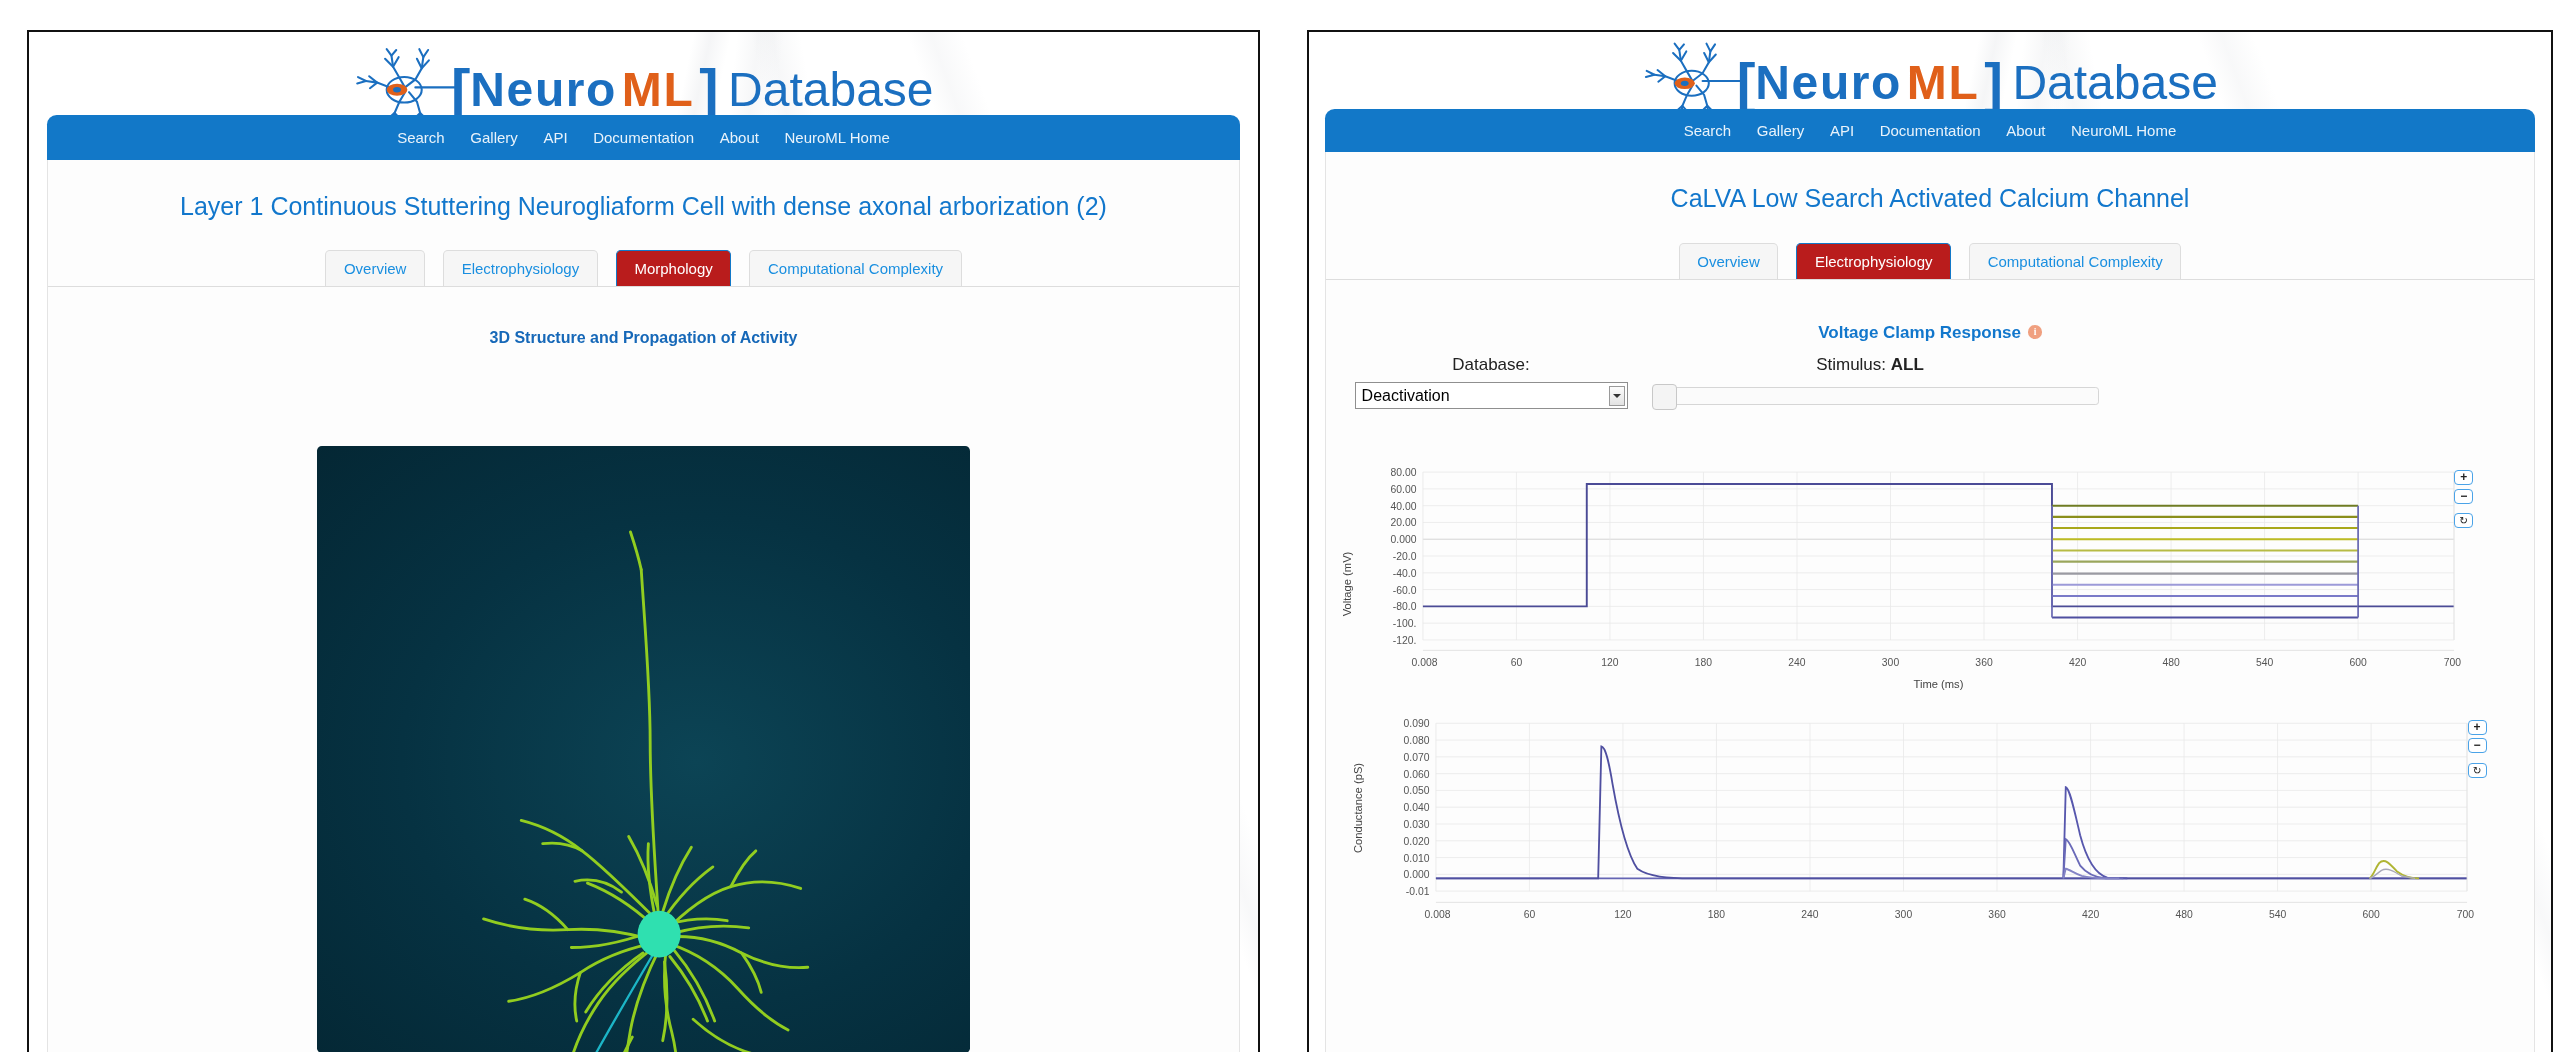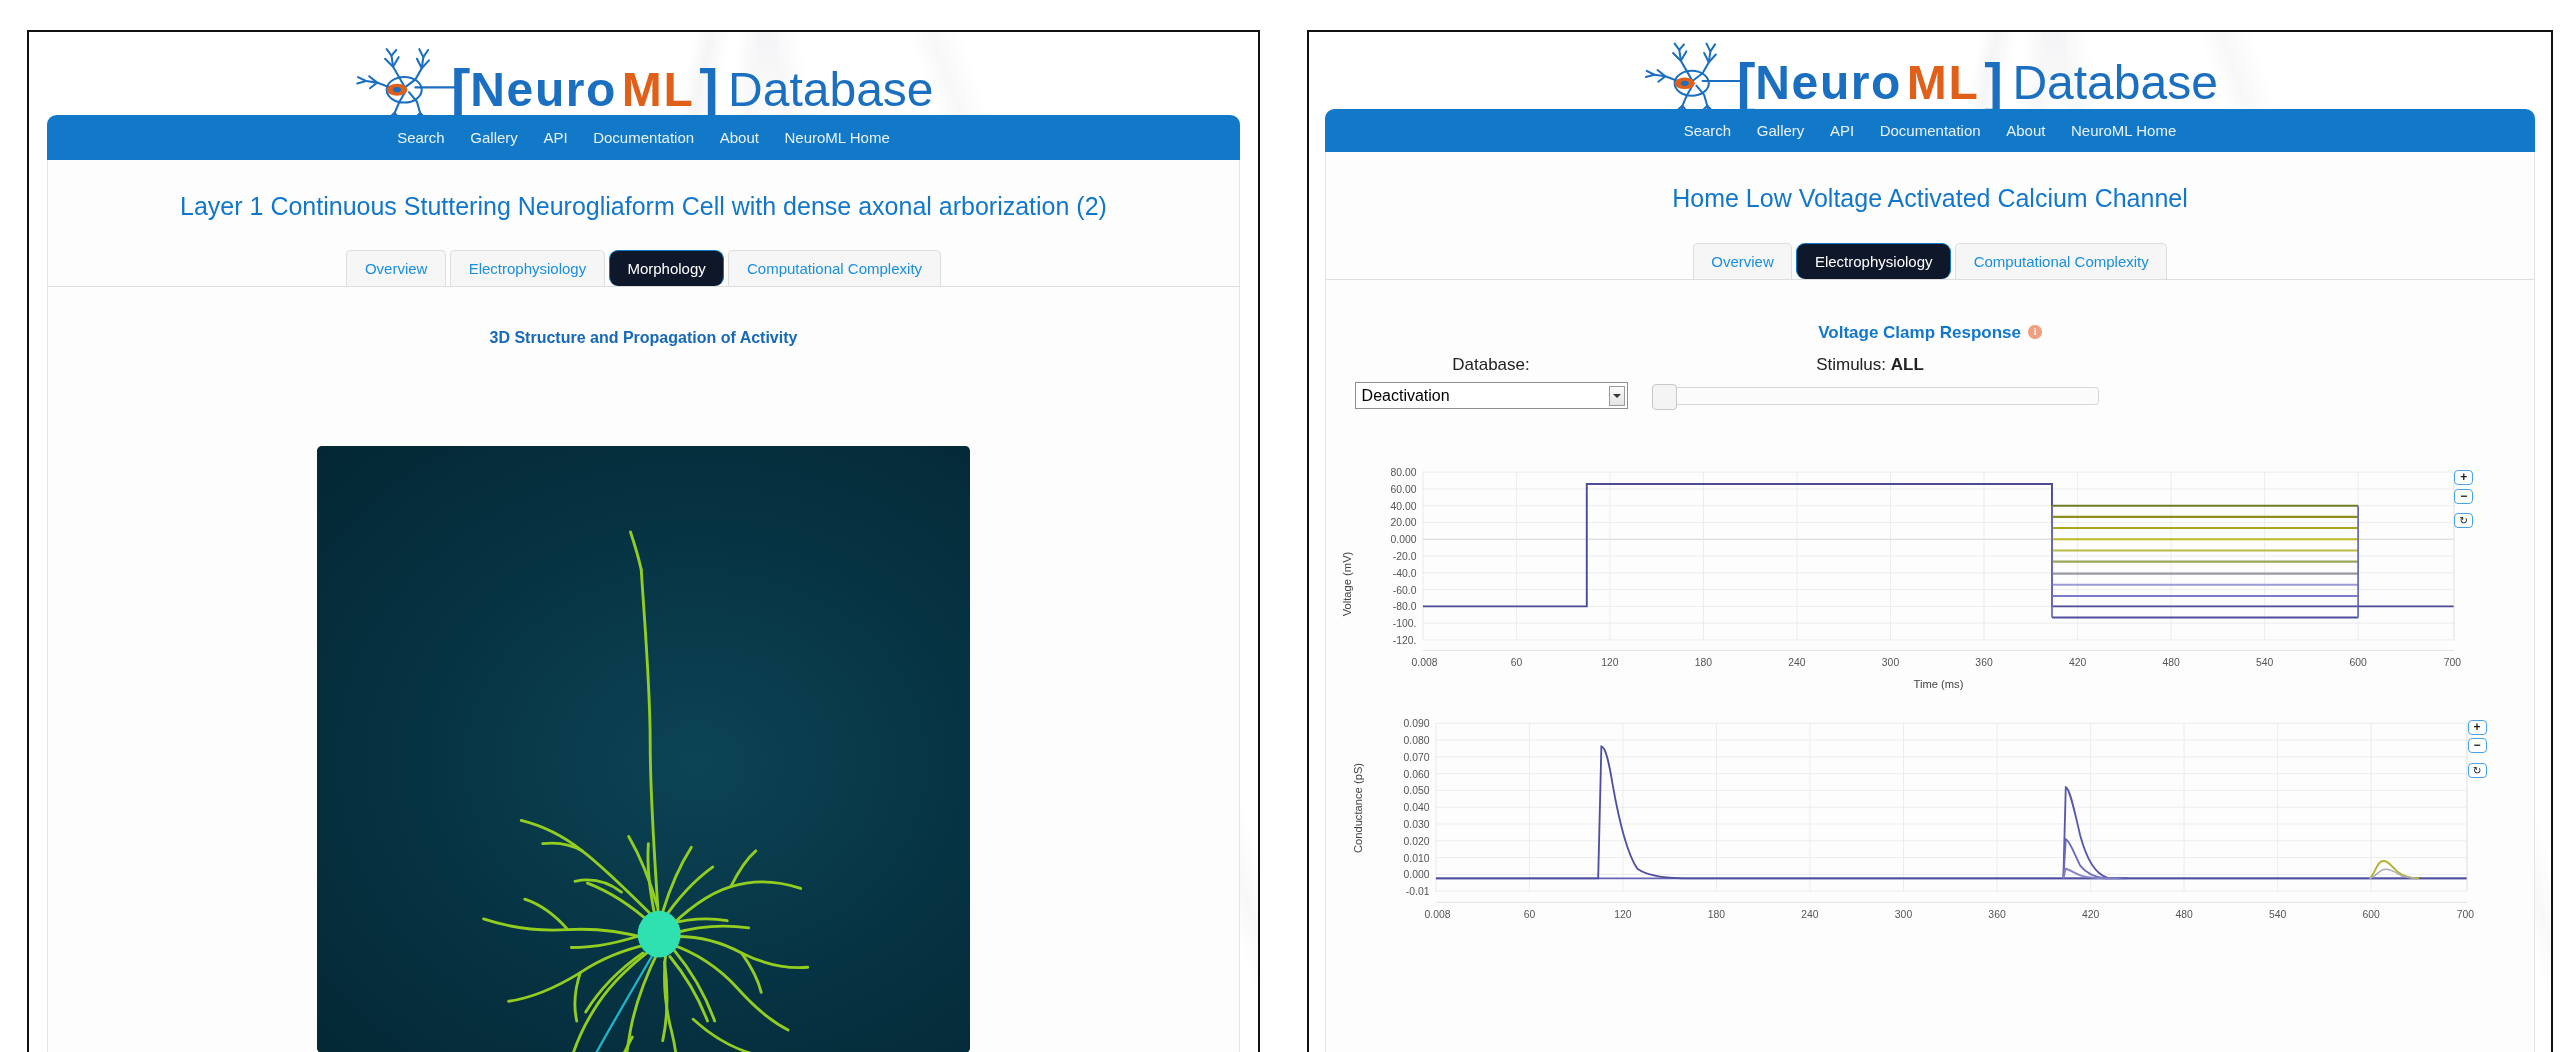--- a/index.html
+++ b/index.html
@@ -84,37 +84,36 @@
     text-align: center;
     color: #1277cc;
     font-weight: 400;
     white-space: nowrap;
   }
 
   
   .tabs {
     display: flex; justify-content: center;
     align-items: flex-end;
-    gap: 4px;
+    gap: 18px;
   }
   .tab {
     background: #f6f6f6;
     border: 0.8px solid #dddddd;
     border-bottom: none;
     border-radius: 4.8px 4.8px 0 0;
     color: #1a8fe0;
     white-space: nowrap;
     cursor: pointer;
     text-align: center;
   }
   .tab.active {
-    background: #0f172a;
+    background: #b91c1c;
     border-color: #1278c8;
     color: #ffffff;
-    border-radius: 9px;
   }
   .tab-underline {
     border-bottom: 0.8px solid #dddddd;
   }
 
   
   .viz-title {
     text-align: center;
     color: #1668b8;
     font-weight: bold;
@@ -365,21 +364,21 @@
     <div class="navbar" style="left:16px; right:16px; top:77px; height:43px;">
       <span class="nav-item">Search</span>
       <span class="nav-item">Gallery</span>
       <span class="nav-item">API</span>
       <span class="nav-item">Documentation</span>
       <span class="nav-item">About</span>
       <span class="nav-item">NeuroML Home</span>
     </div>
 
     <div class="page-body" style="left:16px; right:16px; top:120px; bottom:0;">
-      <div class="page-title" style="margin-top:32px; font-size:25px;">Home Low Voltage Activated Calcium Channel</div>
+      <div class="page-title" style="margin-top:32px; font-size:25px;">CaLVA Low Search Activated Calcium Channel</div>
 
       <div class="tabs" style="margin-top:30px;">
         <div class="tab" style="padding:8.8px 17.6px; font-size:15px;"><span>Overview</span></div>
         <div class="tab active" style="padding:8.8px 17.6px; font-size:15px;"><span>Electrophysiology</span></div>
         <div class="tab" style="padding:8.8px 17.6px; font-size:15px;"><span>Computational Complexity</span></div>
       </div>
       <div class="tab-underline"></div>
 
       <div style="margin-top:43px; text-align:center;">
         <span class="section-title">Voltage Clamp Response</span><span class="info-dot">i</span>

